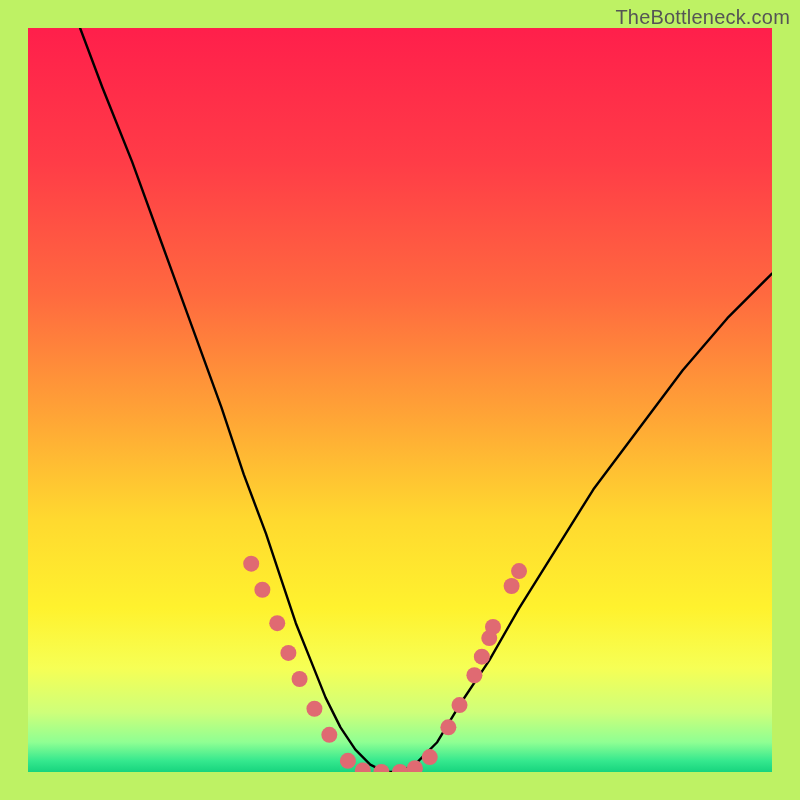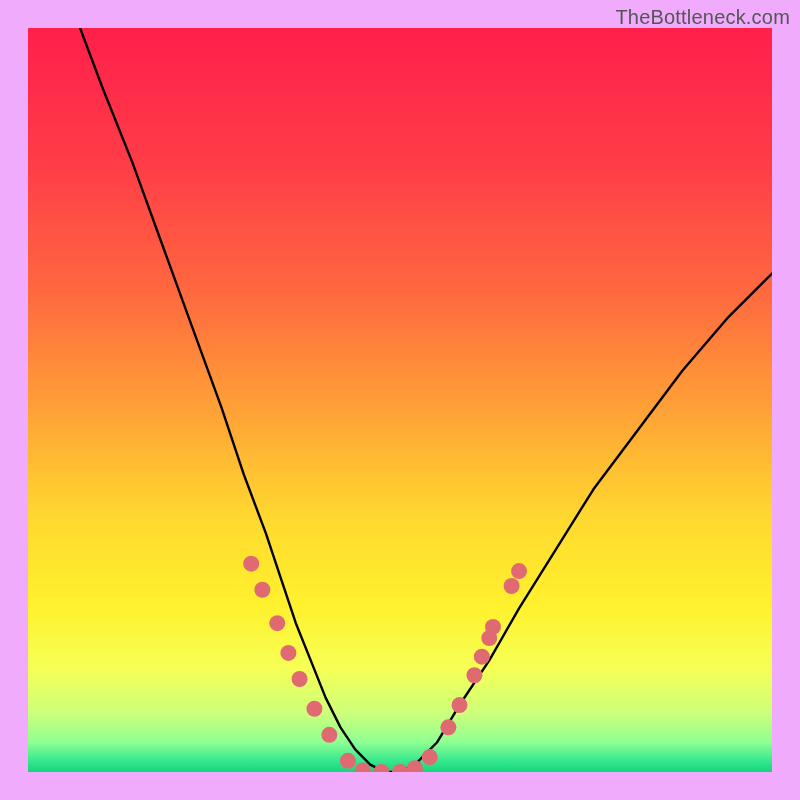--- a/index.html
+++ b/index.html
@@ -8,21 +8,21 @@
     width: 800px;
     height: 800px;
     overflow: hidden;
     font-family: Arial, Helvetica, sans-serif;
     background: #000;
   }
   .stage {
     position: relative;
     width: 800px;
     height: 800px;
-    background: #f0abfc;
+    background: #bef264;
   }
   .plot-area {
     position: absolute;
     left: 28px;
     top: 28px;
     width: 744px;
     height: 744px;
     overflow: hidden;
   }
   .gradient {

